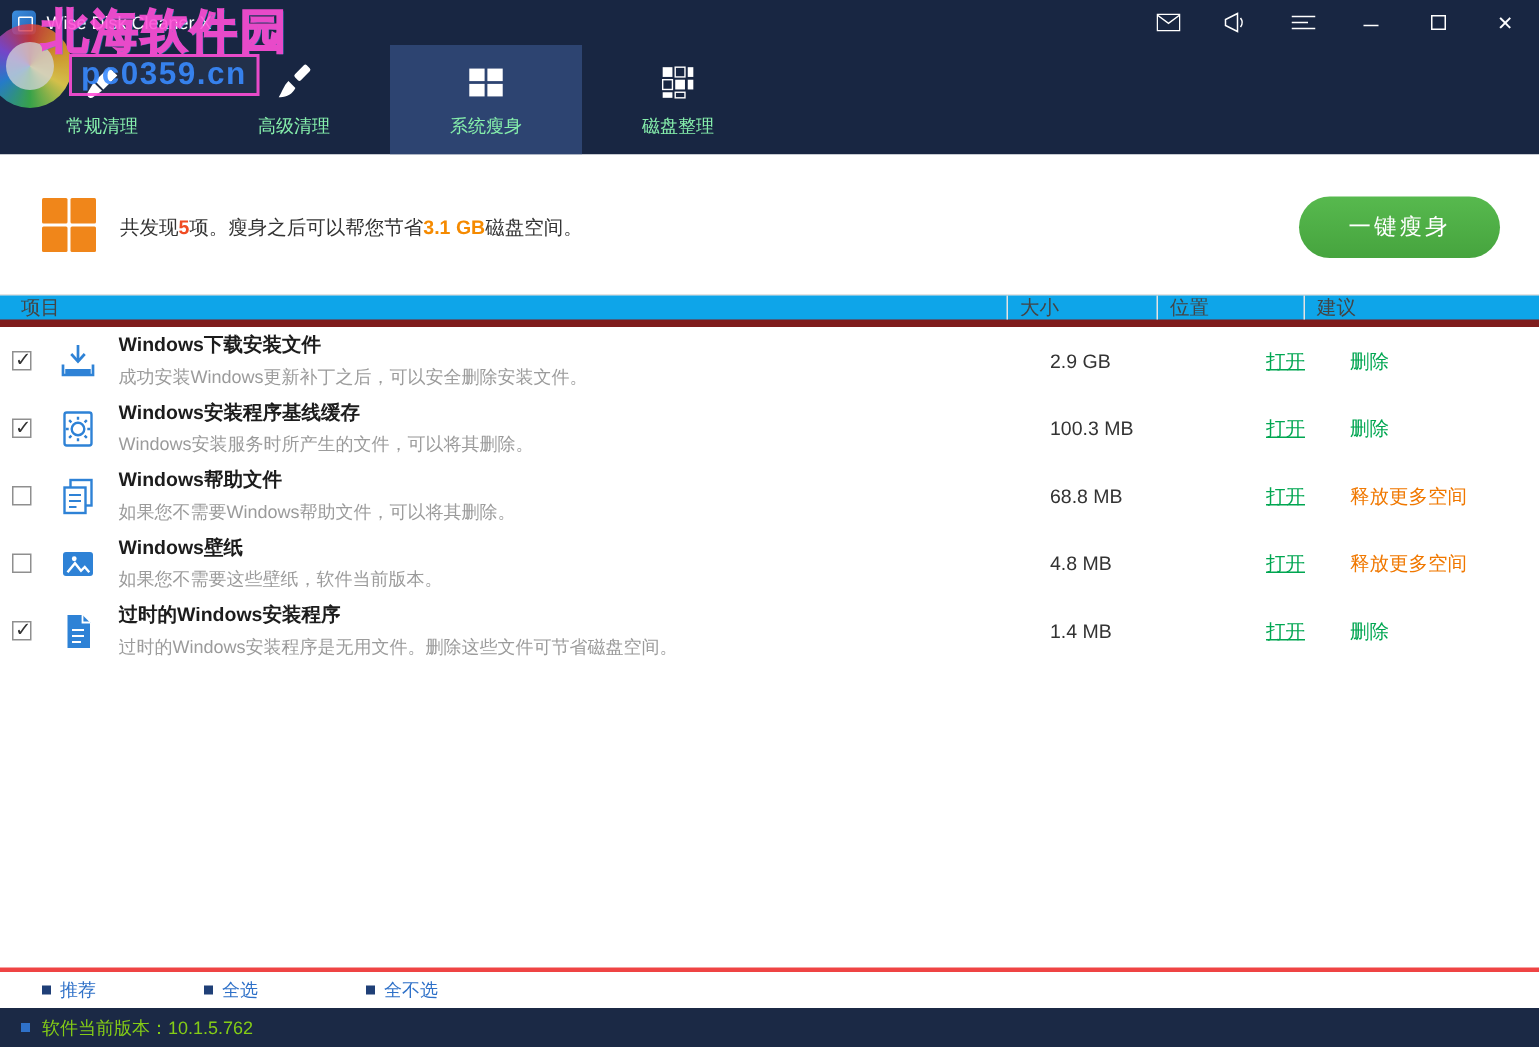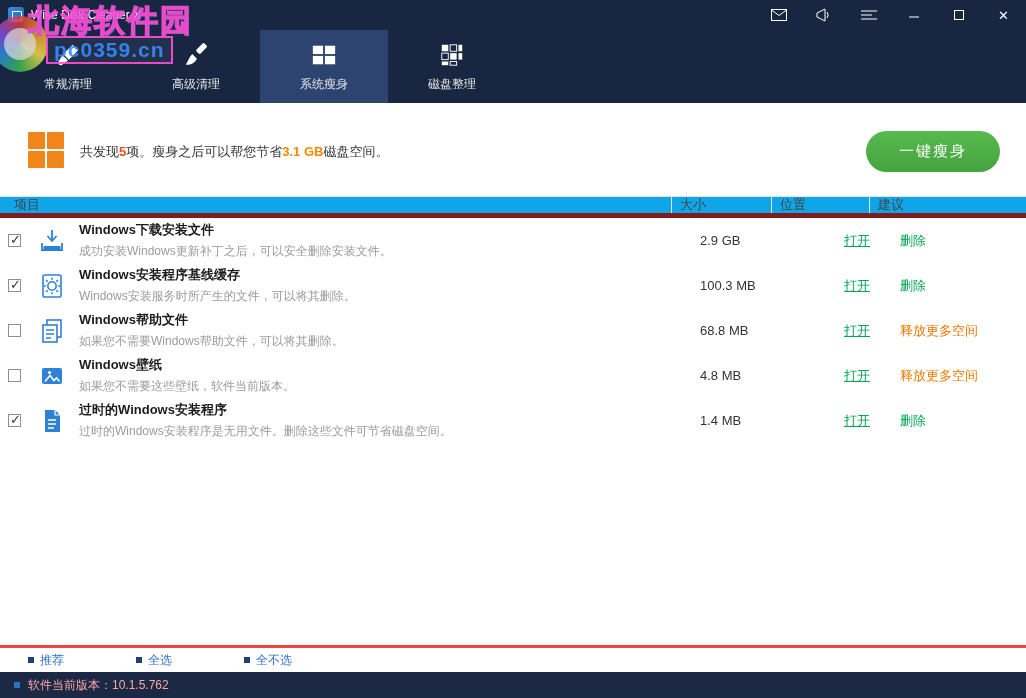--- a/index.html
+++ b/index.html
@@ -12,21 +12,21 @@
   .app-icon { width:16px; height:16px; border-radius:3px; background:linear-gradient(135deg,#3d8fe0,#1f5fae); margin-right:7px; position:relative; }
   .app-icon::after { content:""; position:absolute; left:4px; top:4px; width:8px; height:8px; border:1.5px solid #fff; border-radius:1px; }
   .win-title { color:#fff; font-size:12px; }
   .title-right { margin-left:auto; display:flex; align-items:center; height:30px; }
   .tb-btn { width:45px; height:30px; display:flex; align-items:center; justify-content:center; cursor:pointer; }
   .tb-btn svg { display:block; }
   .close-glyph { color:#fff; font-size:13px; line-height:1; }
 
   
   .navbar { height:73px; background:#182642; display:flex; padding-left:4px; flex:0 0 auto; }
-  .tab { width:128px; display:flex; flex-direction:column; align-items:center; justify-content:center; gap:7px; color:#e5e5e5; font-size:12px; cursor:pointer; }
+  .tab { width:128px; display:flex; flex-direction:column; align-items:center; justify-content:center; gap:7px; color:#86efac; font-size:12px; cursor:pointer; }
   .tab.active { background:#2d4471; }
   .tab-icon { height:28px; display:flex; align-items:center; justify-content:center; }
 
   
   .watermark { position:absolute; left:0; top:0; width:240px; height:90px; pointer-events:none; z-index:50; opacity:.9; }
   .wm-logo { position:absolute; left:-8px; top:16px; width:56px; height:56px; border-radius:50%;
     background:conic-gradient(#e23a3a,#f5a623,#ffe34d,#3fbf4c,#2a8fe8,#8a4de8,#e23a3a); opacity:.9; }
   .wm-logo::after { content:""; position:absolute; left:12px; top:12px; width:32px; height:32px; border-radius:50%; background:rgba(255,255,255,.75); }
   .wm-line1 { position:absolute; left:28px; top:0px; font-size:31px; font-weight:bold; letter-spacing:2px;
     color:rgba(130,220,255,.45); -webkit-text-stroke:1.3px #ff4fd8; text-shadow:1px 1px 0 rgba(0,180,255,.5); white-space:nowrap; }
@@ -75,21 +75,21 @@
 
   
   .footer-links { height:27px; border-top:3px solid #ef4444; background:#fff; display:flex; align-items:center;
     padding-left:28px; gap:72px; flex:0 0 auto; }
   .flink { display:flex; align-items:center; gap:6px; color:#2f71c8; font-size:12px; cursor:pointer; }
   .flink .sq { width:6px; height:6px; background:#1f3f77; display:inline-block; }
 
   
   .statusbar { height:26px; background:#1b2945; display:flex; align-items:center; padding-left:14px; flex:0 0 auto; }
   .statusbar .sq { width:6px; height:6px; background:#2f71c8; display:inline-block; margin-right:8px; }
-  .status-text { color:#fca5a5; font-size:12px; }
+  .status-text { color:#84cc16; font-size:12px; }
 </style>
 </head>
 <body>
 
 <div class="window">
 
   <div class="titlebar">
     <span class="app-icon"></span>
     <span class="win-title">Wise Disk Cleaner X</span>
     <div class="title-right">

